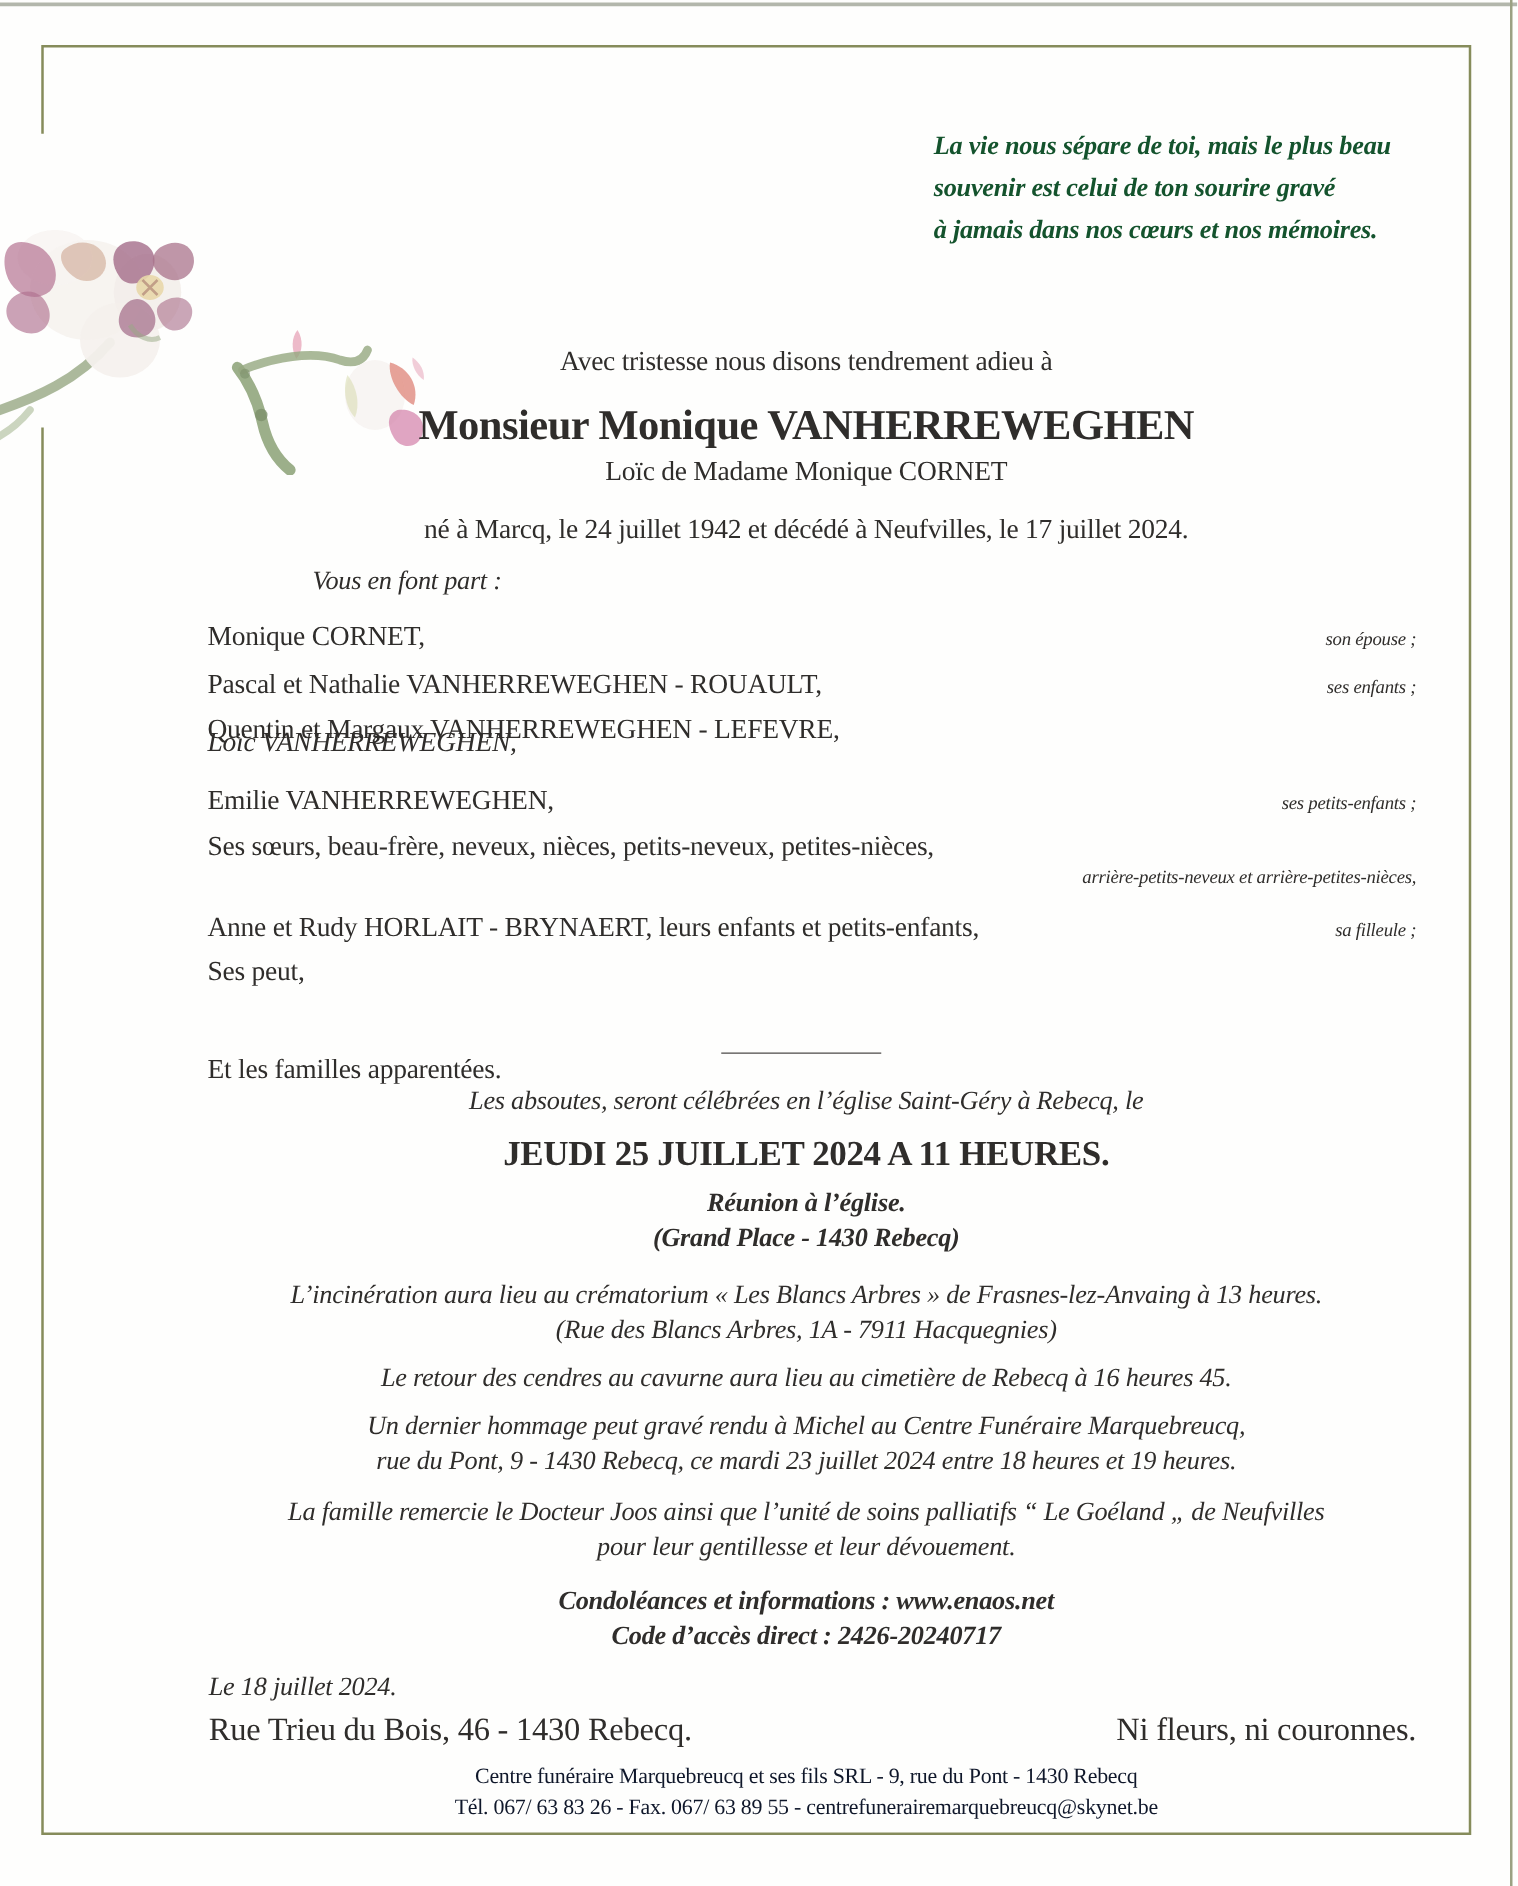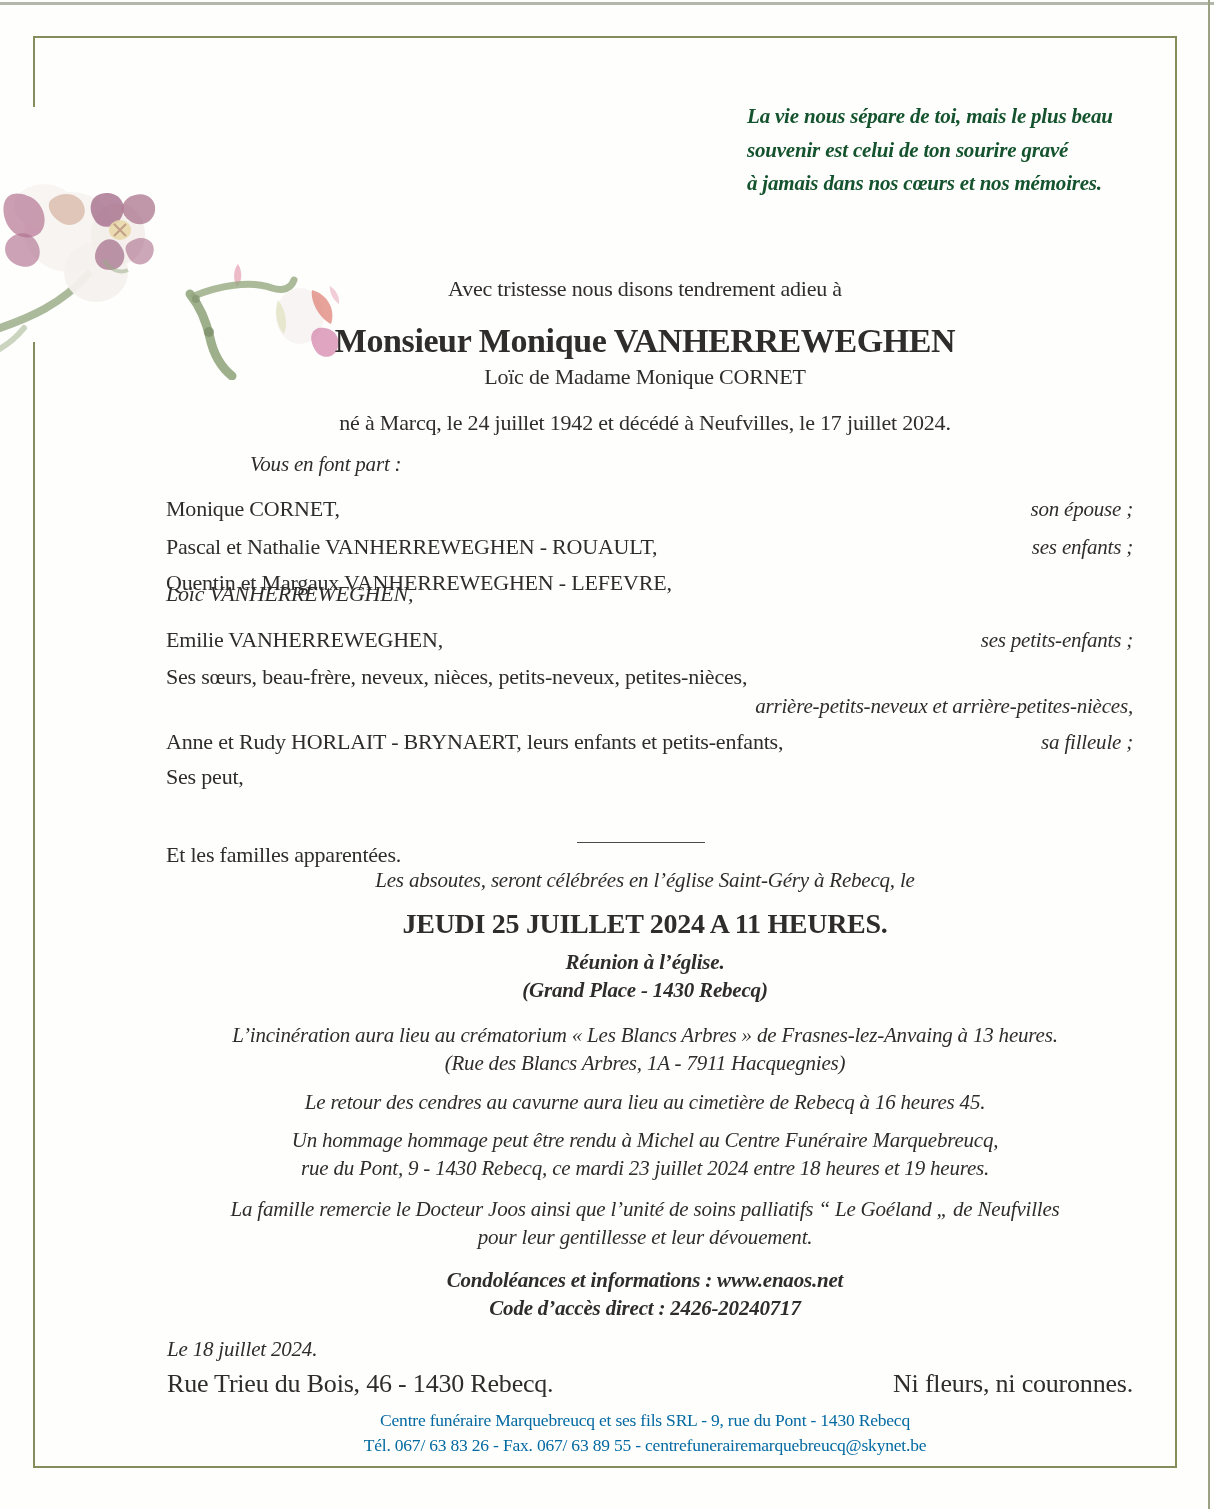--- a/index.html
+++ b/index.html
@@ -34,28 +34,28 @@
     font-size:21px;font-weight:bold;font-style:italic;line-height:33.5px;
     color:#14532d;
   }
   .deceased-name{font-size:34px;font-weight:bold;letter-spacing:-0.4px;}
   .ceremony-date{font-size:28px;font-weight:bold;letter-spacing:-0.3px;}
   .fam-row{
     position:absolute;left:166px;width:967px;
     display:flex;justify-content:space-between;align-items:baseline;
     font-size:22px;
   }
-  .fam-row .rel{font-style:italic;font-size:21px;}
+  .fam-row .rel{font-style:italic;font-size:15px;}
   .divider{position:absolute;left:577px;top:842px;width:128px;border-top:1.6px solid #4c4a48;}
   .closing-row{
     position:absolute;left:167px;width:966px;top:1369px;
     display:flex;justify-content:space-between;align-items:baseline;
     font-size:26px;
   }
-  .footer{font-size:17.5px;color:#0369a1;}
+  .footer{font-size:17.5px;color:#0f172a;}
 </style>
 </head>
 <body>
 
 <div class="page">
 
   <div class="edge-top"></div>
   <div class="edge-right"></div>
   <div class="frame"></div>
   <div class="border-mask"></div>
@@ -160,21 +160,21 @@
   <div class="line center sz21" style="top:868px;">Les absoutes, seront célébrées en l’église Saint-Géry à Rebecq, le</div>
   <div class="line center ceremony-date" style="top:908px;">JEUDI 25 JUILLET 2024 A 11 HEURES.</div>
   <div class="line center sz21 bold" style="top:950px;">Réunion à l’église.</div>
   <div class="line center sz21 bold" style="top:978px;">(Grand Place - 1430 Rebecq)</div>
 
   <div class="line center sz21" style="top:1023px;">L’incinération aura lieu au crématorium « Les Blancs Arbres » de Frasnes-lez-Anvaing à 13 heures.</div>
   <div class="line center sz21 italic" style="top:1051px;">(Rue des Blancs Arbres, 1A - 7911 Hacquegnies)</div>
 
   <div class="line center sz21" style="top:1090px;">Le retour des cendres au cavurne aura lieu au cimetière de Rebecq à 16 heures 45.</div>
 
-  <div class="line center sz21 italic" style="top:1128px;">Un hommage hommage peut être rendu à Michel au Centre Funéraire Marquebreucq,</div>
+  <div class="line center sz21 italic" style="top:1128px;">Un dernier hommage peut gravé rendu à Michel au Centre Funéraire Marquebreucq,</div>
   <div class="line center sz21 italic" style="top:1156px;">rue du Pont, 9 - 1430 Rebecq, ce mardi 23 juillet 2024 entre 18 heures et 19 heures.</div>
 
   <div class="line center sz21" style="top:1197px;">La famille remercie le Docteur Joos ainsi que l’unité de soins palliatifs “ Le Goéland „ de Neufvilles</div>
   <div class="line center sz21" style="top:1225px;">pour leur gentillesse et leur dévouement.</div>
 
   <div class="line center sz21 bold italic" style="top:1268px;">Condoléances et informations : www.enaos.net</div>
   <div class="line center sz21 bold italic" style="top:1296px;">Code d’accès direct : 2426-20240717</div>
 
   <div class="line sz21" style="left:167px;top:1337px;">Le 18 juillet 2024.</div>
   <div class="closing-row">

